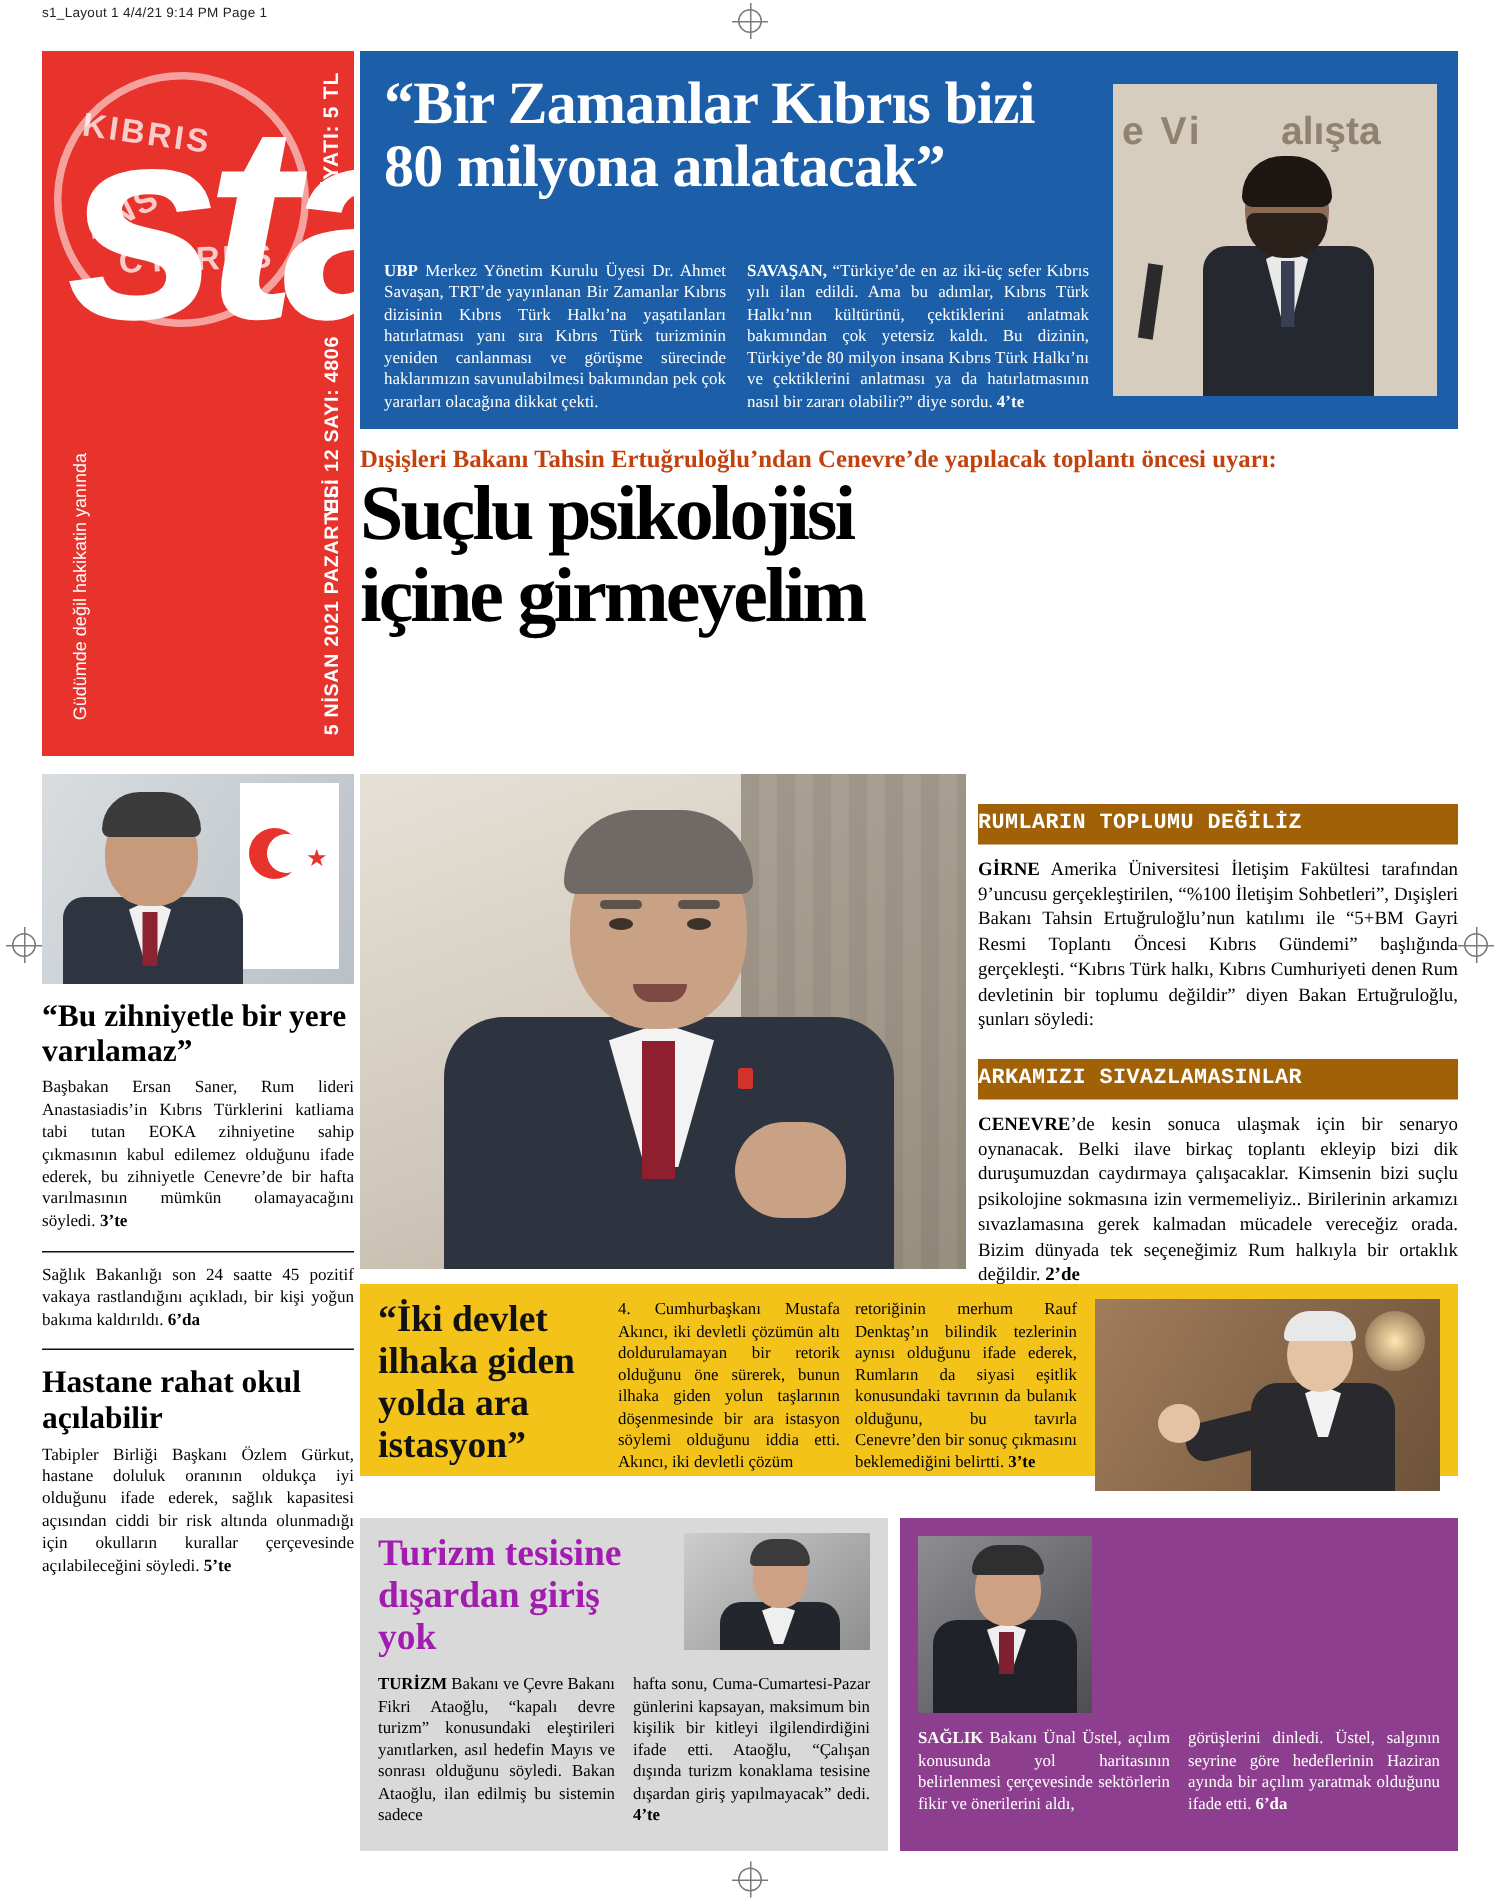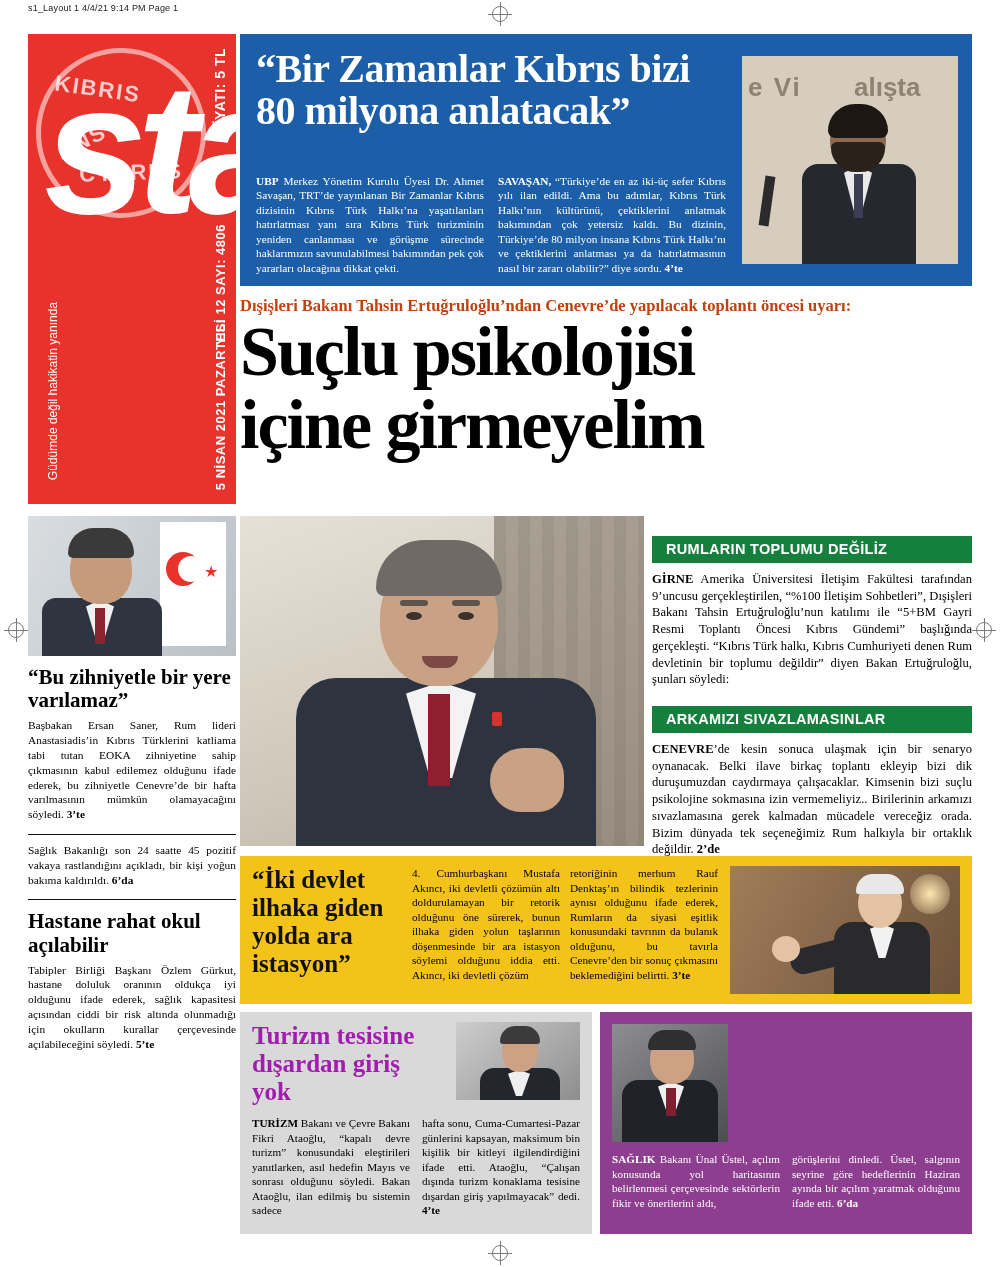--- a/index.html
+++ b/index.html
@@ -144,21 +144,21 @@
 
   
   .kicker {
     position: absolute; left: 240px; top: 296px; width: 732px;
     font-family: "Liberation Serif", serif;
     font-weight: bold; font-size: 16.5px; color: #c2410c;
   }
   .main-headline {
     position: absolute; left: 240px; top: 318px; width: 740px;
     font-family: "Liberation Serif", serif;
-    font-weight: bold; font-size: 70px; line-height: .98;
+    font-weight: bold; font-size: 52px; line-height: .98;
     letter-spacing: -2px; color: #000;
   }
   .main-headline div:nth-child(2) { margin-top: 4px; }
 
   
   .rail { position: absolute; left: 28px; top: 516px; width: 208px; }
   .rail-photo {
     width: 208px; height: 140px; position: relative; overflow: hidden;
     background: #cfd4d8;
   }
@@ -200,33 +200,33 @@
   .cp-mouth{ position:absolute; left:182px; top:140px; width:36px; height:12px; border-radius:0 0 18px 18px; background:#7d4a43; }
   .cp-body { position:absolute; left:56px; top:162px; width:300px; height:170px; background:#2e3340; border-radius:40px 40px 0 0; }
   .cp-shirt{ position:absolute; left:166px; top:166px; width:70px; height:96px; background:#f3f3f3; clip-path: polygon(50% 0,100% 12%,66% 100%,34% 100%,0 12%); }
   .cp-tie  { position:absolute; left:188px; top:178px; width:22px; height:92px; background:#8f1f2e; }
   .cp-hand { position:absolute; left:250px; top:232px; width:74px; height:64px; border-radius:36px 30px 28px 34px; background:#c9a184; }
   .cp-pin  { position:absolute; left:252px; top:196px; width:10px; height:14px; background:#d2342c; border-radius:2px; }
 
   
   .rb { position: absolute; left: 652px; width: 320px; }
   .rb-bar {
-    background: #15803d; color: #fff;
-    font-family: Liberation Sans, sans-serif;
+    background: #a16207; color: #fff;
+    font-family: Liberation Mono, monospace;
     font-weight: bold; font-size: 14.5px; letter-spacing: .3px;
-    padding: 5px 8px 6px 14px;
+    padding: 5px 8px 6px 0;
   }
   .rb p {
     margin: 8px 0 0 0; font-size: 12.6px; line-height: 1.33; text-align: justify;
   }
 
   
   .yellowbox {
     position: absolute; left: 240px; top: 856px;
-    width: 732px; height: 148px;
+    width: 732px; height: 128px;
     background: #f3c31a;
     padding: 10px 12px;
   }
   .yb-quote {
     position: absolute; left: 12px; top: 10px; width: 146px;
     font-family: "Liberation Serif", serif;
     font-weight: bold; font-size: 25px; line-height: 1.12; color: #111;
   }
   .yb-col {
     position: absolute; top: 10px; width: 148px;

